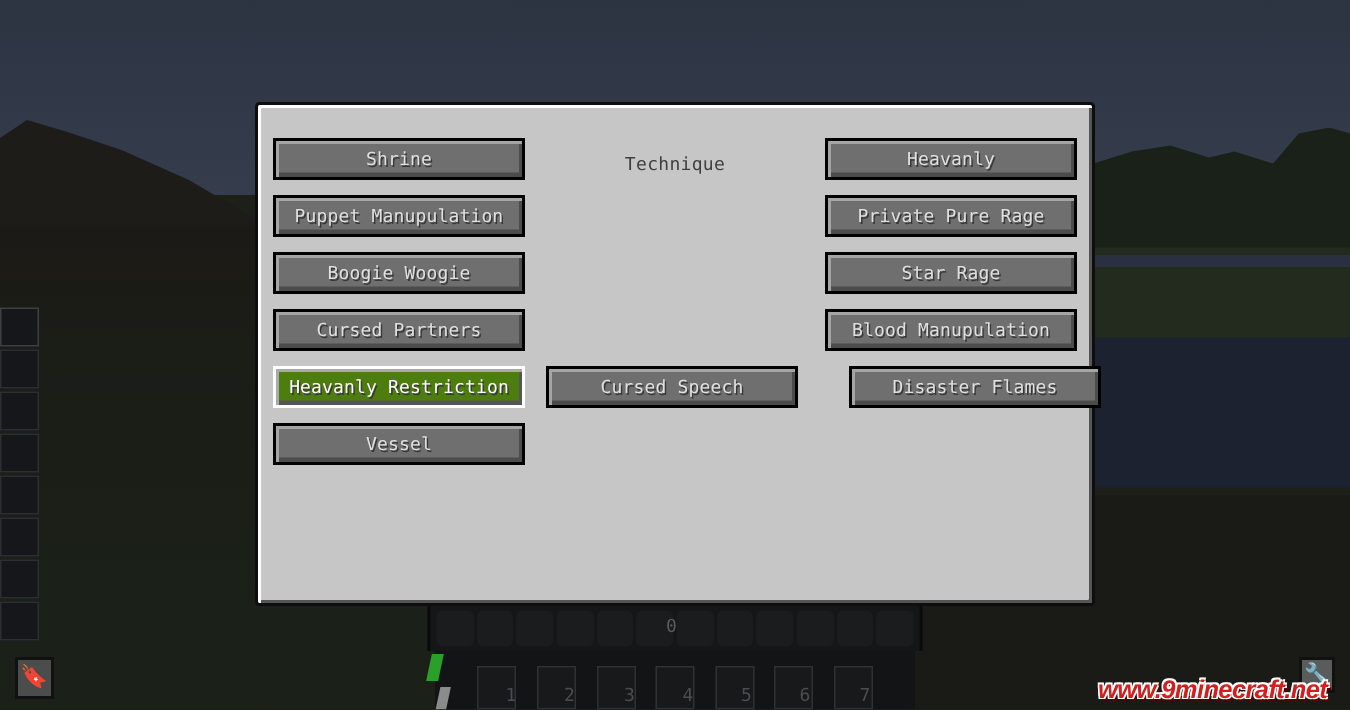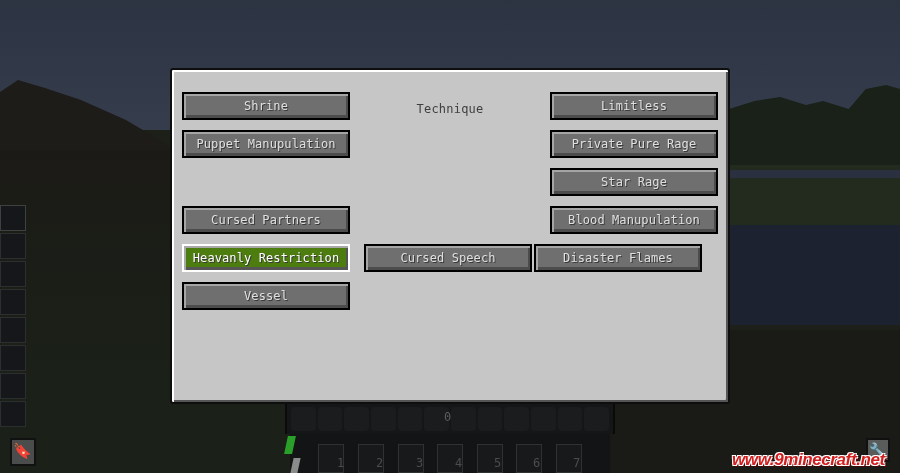--- a/index.html
+++ b/index.html
@@ -202,24 +202,25 @@
 <div class="wrench-btn">
   <span>🔧</span>
 </div>
 <span class="watermark">www.9minecraft.net</span>
 
 <div class="panel">
   <div class="panel-title">Technique</div>
 
   <div class="mc-btn" style="left:10px; top:22px">Shrine</div>
   <div class="mc-btn" style="left:10px; top:60px">Puppet Manupulation</div>
+  <div class="mc-btn" style="left:10px; top:98px">Boogie Woogie</div>
   <div class="mc-btn" style="left:10px; top:136px">Cursed Partners</div>
   <div class="mc-btn hovered" style="left:10px; top:174px">Heavanly Restriction</div>
   <div class="mc-btn" style="left:10px; top:212px">Vessel</div>
 
   <div class="mc-btn" style="left:192px; top:174px">Cursed Speech</div>
 
-  <div class="mc-btn" style="left:378px; top:22px">Limitless</div>
+  <div class="mc-btn" style="left:378px; top:22px">Heavanly</div>
   <div class="mc-btn" style="left:378px; top:60px">Private Pure Rage</div>
   <div class="mc-btn" style="left:378px; top:136px">Blood Manupulation</div>
   <div class="mc-btn" style="left:378px; top:98px">Star Rage</div>
-  <div class="mc-btn" style="left:362px; top:174px">Disaster Flames</div>
+  <div class="mc-btn" style="left:394px; top:174px">Disaster Flames</div>
 </div>
 
 </body></html>

